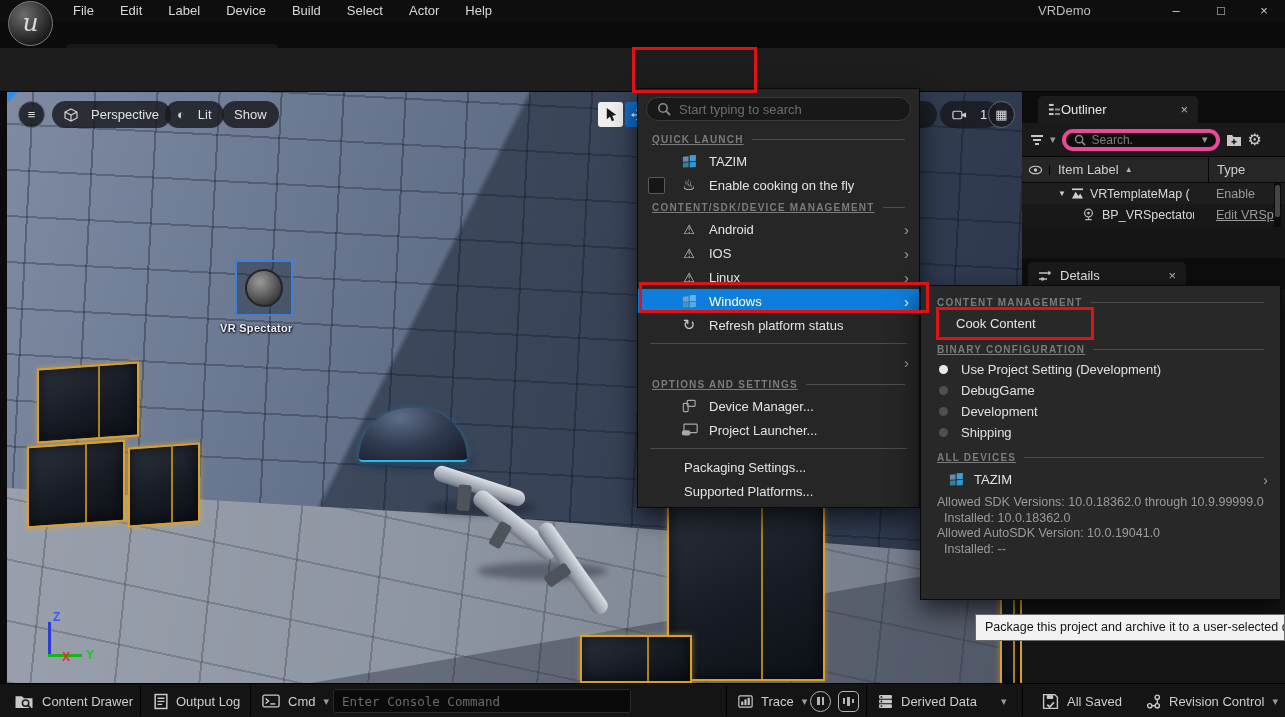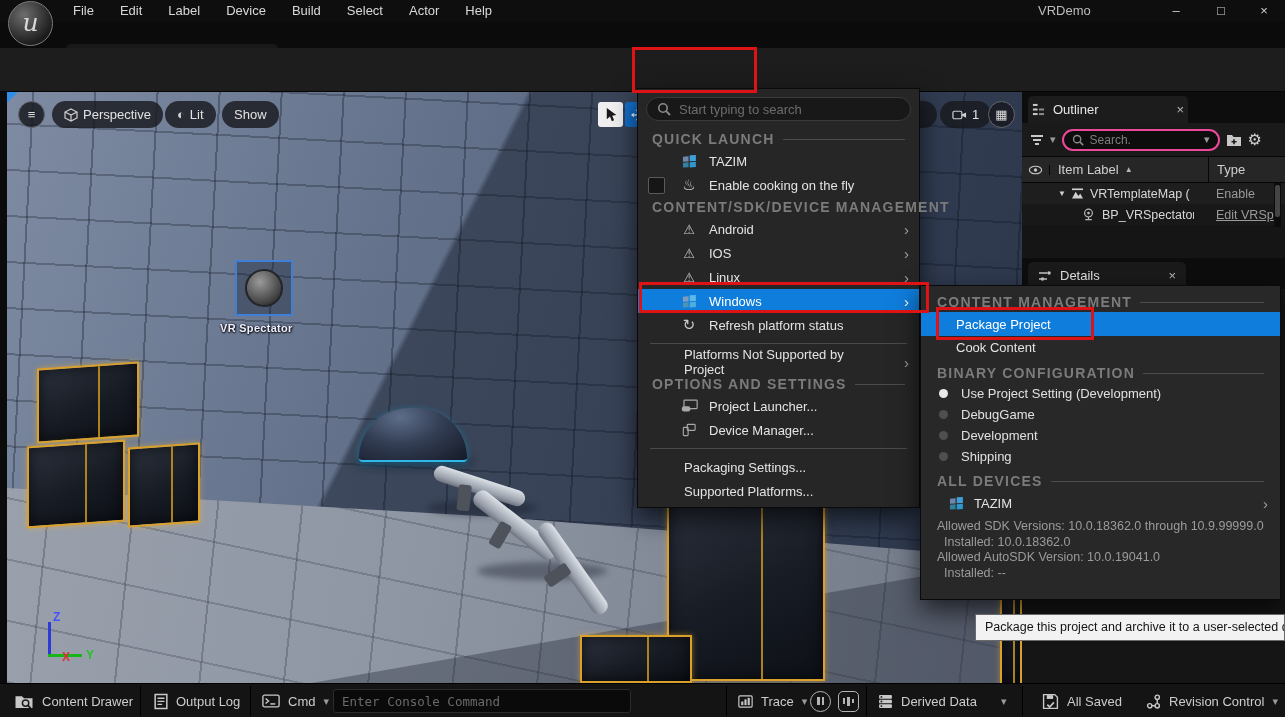--- a/index.html
+++ b/index.html
@@ -76,35 +76,35 @@
               background:rgba(14,22,40,.35); display:flex; align-items:center; justify-content:center; }
   .spectator .lens{ width:38px; height:38px; border-radius:50%;
               background:radial-gradient(circle at 38% 32%, #9a9a9a, #3a3a3a 75%); border:2px solid #23252b; }
   .spec-label{ position:absolute; left:213px; top:230px; font-size:11px; font-weight:bold; color:#eef0ff;
                text-shadow:0 1px 2px #000, 1px 0 2px #000; letter-spacing:.3px; }
 
   .gizmo{ position:absolute; left:33px; top:521px; width:70px; height:55px; }
   .gz{ position:absolute; font-size:12px; font-weight:bold; }
 
   .vp-pill{ position:absolute; height:27px; border-radius:14px; background:rgba(24,26,30,.82);
-            display:flex; align-items:center; gap:5px; padding:0 12px; color:#e2e2e2; }
+            display:flex; align-items:center; gap:13px; padding:0 12px; color:#e2e2e2; }
   .vp-circle{ position:absolute; width:27px; height:27px; border-radius:50%; background:rgba(24,26,30,.85);
               border:1px solid #63676d; display:flex; align-items:center; justify-content:center; color:#ddd; }
   .tool-sq{ position:absolute; width:25px; height:25px; border-radius:3px; display:flex; align-items:center; justify-content:center; }
   .vp-corner{ position:absolute; left:7px; top:92px; width:0; height:0;
               border-top:11px solid #2f8fe8; border-right:11px solid transparent; z-index:6; }
 
   
   .rpanel{ position:absolute; left:1022px; top:92px; width:263px; height:591px; background:#151515; }
   .ol-tabs{ position:absolute; left:0; top:0; width:263px; height:31px; background:#0d0d0d; }
-  .ol-tab{ position:absolute; left:6px; top:4px; width:160px; height:27px; background:#1c1c1c; border-radius:5px 5px 0 0;
-           display:flex; align-items:center; gap:8px; padding:0 4px; color:#e6e6e6; }
+  .ol-tab{ position:absolute; left:16px; top:4px; width:160px; height:27px; background:#1c1c1c; border-radius:5px 5px 0 0;
+           display:flex; align-items:center; padding:0 10px; color:#e6e6e6; }
   .ol-toolbar{ position:absolute; left:0; top:31px; width:263px; height:33px; background:#1a1a1a;
                display:flex; align-items:center; padding:0 8px; gap:6px; }
-  .ol-search{ width:158px; height:22px; background:#0d0d0d; border:2px solid #ec4899; border-radius:12px;
+  .ol-search{ width:158px; height:22px; background:#0d0d0d; border:4px solid #ec4899; border-radius:12px;
               display:flex; align-items:center; gap:6px; padding:0 8px; }
   .ol-search input{ background:transparent; border:none; outline:none; color:#bdbdbd; width:92px; font-size:12px; }
   .ol-search input::placeholder{ color:#7e7e7e; }
   .ol-header{ position:absolute; left:0; top:64px; width:263px; height:27px; background:#262626;
               border-top:1px solid #060606; border-bottom:1px solid #060606; display:flex; align-items:center; color:#cfcfcf; }
   .ol-eyecell{ width:28px; display:flex; justify-content:center; border-right:1px solid #060606; }
   .ol-typecell{ position:absolute; left:186px; top:0; bottom:0; border-left:1px solid #060606; display:flex; align-items:center; padding-left:8px; width:77px; }
   .ol-row{ position:absolute; left:0; width:263px; height:21px; display:flex; align-items:center; font-size:12.5px; color:#d8d8d8; }
   .ol-row .type{ position:absolute; left:194px; color:#9a9a9a; }
   .link{ color:#5fb2ff; text-decoration:underline; }
@@ -117,21 +117,21 @@
            display:flex; align-items:center; gap:8px; padding:0 10px; color:#e2e2e2; }
 
   
   .pmenu{ position:absolute; left:637px; top:88px; width:283px; height:420px; background:#262626;
           border:1px solid #0a0a0a; box-shadow:0 10px 24px rgba(0,0,0,.65); z-index:40; padding-top:6px; }
   .pm-search{ margin:2px 8px 8px; height:24px; background:#181818; border:1px solid #3a3a3a; border-radius:13px;
               display:flex; align-items:center; gap:8px; padding:0 10px; }
   .pm-search input{ background:transparent; border:none; outline:none; color:#bbb; width:200px; font-size:13px; }
   .pm-search input::placeholder{ color:#6d6d6d; }
   .sec{ height:20px; display:flex; align-items:center; gap:8px; padding:0 14px; color:#7b7b7b;
-        font-size:14px; font-weight:bold; letter-spacing:1.2px; white-space:nowrap; }
+        font-size:10px; font-weight:bold; letter-spacing:1.2px; white-space:nowrap;text-decoration:underline; }
   .sec::after{ content:""; flex:1; height:1px; background:#4c4c4c; }
   .mi{ height:24px; display:flex; align-items:center; padding:0 10px 0 40px; gap:9px; color:#e3e3e3; }
   .mi .ic{ width:22px; display:flex; justify-content:center; }
   .mi .sp{ flex:1; }
   .mi .chr{ color:#9f9f9f; font-size:15px; line-height:1; }
   .mi.noicon{ padding-left:46px; }
   .mi.hl{ background:#0f7ddb; color:#fff; }
   .mi.hl .chr{ color:#fff; }
   .msep{ height:1px; background:#4a4a4a; margin:6px 12px; }
   .cbx{ width:17px; height:17px; border:1px solid #5a5a5a; background:#161616; border-radius:2px; margin-left:-30px; margin-right:4px; }
@@ -544,57 +544,53 @@
       <span>Windows</span>
       <span class="sp"></span>
         <span class="chr">›</span>
     </div>
     <div class="mi">
       <span class="ic" style="font-size:15px;color:#c9c9c9;transform:scaleX(-1)">↺</span>
       <span>Refresh platform status</span>
     </div>
     <div class="msep"></div>
     <div class="mi noicon">
-      <span>Platforms Not Supported by Project</span>
       <span class="sp"></span>
         <span class="chr">›</span>
     </div>
     <div class="sec">OPTIONS AND SETTINGS</div>
+    <div class="mi">
+      <span class="ic">
+          <svg width="14" height="14" viewBox="0 0 16 16">
+            <rect x="6" y="1.5" width="9" height="7" rx="1" fill="none" stroke="#a8a8a8" stroke-width="1.3"></rect>
+            <rect x="1.5" y="5" width="5.5" height="9.5" rx="1" fill="none" stroke="#a8a8a8" stroke-width="1.3"></rect>
+          </svg>
+        </span>
+      <span>Device Manager...</span>
+    </div>
     <div class="mi">
       <span class="ic">
           <svg width="17" height="14" viewBox="0 0 20 16">
             <rect x="3.5" y="1" width="15.5" height="10" rx="1" fill="none" stroke="#a8a8a8" stroke-width="1.4"></rect>
             <rect x="1" y="8.3" width="10" height="6.2" rx="2.6" fill="#a8a8a8"></rect>
           </svg>
         </span>
       <span>Project Launcher...</span>
     </div>
-    <div class="mi">
-      <span class="ic">
-          <svg width="14" height="14" viewBox="0 0 16 16">
-            <rect x="6" y="1.5" width="9" height="7" rx="1" fill="none" stroke="#a8a8a8" stroke-width="1.3"></rect>
-            <rect x="1.5" y="5" width="5.5" height="9.5" rx="1" fill="none" stroke="#a8a8a8" stroke-width="1.3"></rect>
-          </svg>
-        </span>
-      <span>Device Manager...</span>
-    </div>
     <div class="msep"></div>
     <div class="mi noicon">
       <span>Packaging Settings...</span>
     </div>
     <div class="mi noicon">
       <span>Supported Platforms...</span>
     </div>
   </div>
 
   <div class="smenu">
     <div class="sec">CONTENT MANAGEMENT</div>
-    <div class="smi hl">
-      <span>Package Project</span>
-    </div>
     <div class="smi">
       <span>Cook Content</span>
     </div>
     <div class="sec" style="margin-top:4px">BINARY CONFIGURATION</div>
     <div class="rr">
       <span class="radio on"></span>
       <span>Use Project Setting (Development)</span>
     </div>
     <div class="rr">
       <span class="radio"></span>

